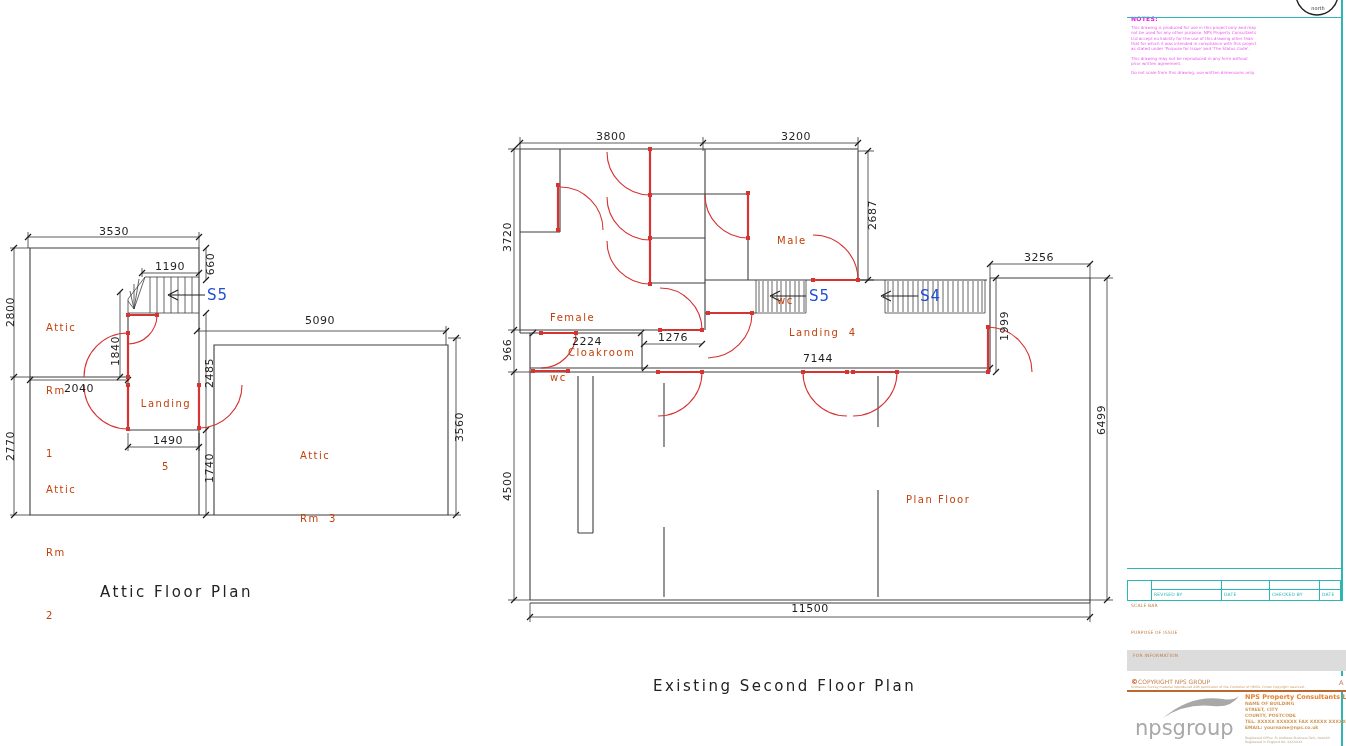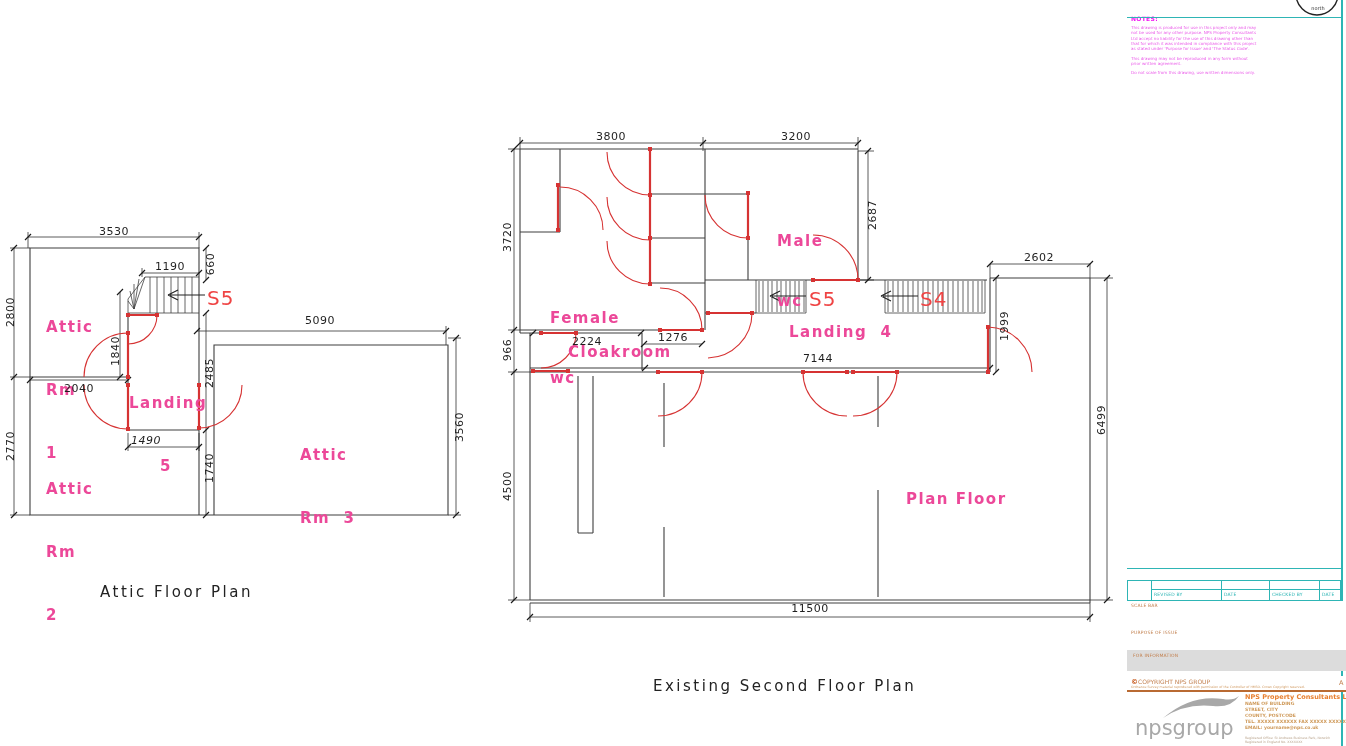--- a/index.html
+++ b/index.html
@@ -1,22 +1,22 @@
 <!DOCTYPE html>
 <html><head>
 <meta charset="utf-8">
 <style>
   html,body{margin:0;padding:0;background:#ffffff;}
   .sheet{position:relative;width:1346px;height:746px;background:#ffffff;overflow:hidden;
          font-family:"DejaVu Sans",sans-serif;}
   .sheet svg.lines{position:absolute;left:0;top:0;}
   .lbl{position:absolute;color:#2e2e2e;}
-  .room{font-size:15px;letter-spacing:1.5px;line-height:21px;white-space:pre;color:#ec4899;font-weight:bold;}
+  .room{font-size:10px;letter-spacing:1.5px;line-height:21px;white-space:pre;color:#c2410c;}
   .ptitle{font-size:15px;letter-spacing:2.5px;color:#222;white-space:pre;}
-  .stairlbl{font-size:20px;letter-spacing:1px;color:#ef4444;}
+  .stairlbl{font-size:15px;letter-spacing:1px;color:#1d4ed8;}
   .dim{position:absolute;font-size:11px;color:#1f1f1f;letter-spacing:.5px;transform:translate(-50%,-50%);white-space:nowrap;}
   .dim.rot{transform:translate(-50%,-50%) rotate(-90deg);}
   
   .teal-v{position:absolute;background:#2eb5b5;}
   .teal-h{position:absolute;background:#2eb5b5;height:1px;}
   .tb-cell{position:absolute;background:#fff;}
   .tb-lab{position:absolute;font-size:4.5px;color:#c28150;letter-spacing:.2px;white-space:nowrap;}
   .tb-lab.teal{color:#2eb5b5;}
   .gray-band{position:absolute;background:#dcdcdc;}
   .copy-row{position:absolute;font-size:6px;color:#c28150;white-space:nowrap;}
@@ -221,21 +221,21 @@
   <span class="lbl stairlbl" style="left:207px;top:286px;">S5</span>
   <span class="lbl ptitle" style="left:100px;top:583px;">Attic Floor Plan</span>
 
   <span class="dim" style="left:114px;top:231px;">3530</span>
   <span class="dim" style="left:170px;top:266px;">1190</span>
   <span class="dim rot" style="left:210px;top:264px;">660</span>
   <span class="dim rot" style="left:10px;top:312px;">2800</span>
   <span class="dim rot" style="left:10px;top:446px;">2770</span>
   <span class="dim" style="left:79px;top:388px;">2040</span>
   <span class="dim rot" style="left:115px;top:351px;">1840</span>
-  <span class="dim" style="left:146px;top:440px;font-style:italic;">1490</span>
+  <span class="dim" style="left:168px;top:440px;">1490</span>
   <span class="dim rot" style="left:209px;top:373px;">2485</span>
   <span class="dim rot" style="left:209px;top:468px;">1740</span>
   <span class="dim" style="left:320px;top:320px;">5090</span>
   <span class="dim rot" style="left:459px;top:427px;">3560</span>
 
   <div class="lbl room" style="left:550px;top:268px;line-height:20px;">
     <div>Female</div>
     <div>wc</div>
   </div>
   <div class="lbl room" style="left:777px;top:191px;line-height:20px;">
@@ -251,21 +251,21 @@
 
   <span class="dim" style="left:611px;top:136px;">3800</span>
   <span class="dim" style="left:780px;top:136px;margin-left:16px;">3200</span>
   <span class="dim rot" style="left:507px;top:237px;">3720</span>
   <span class="dim rot" style="left:507px;top:350px;">966</span>
   <span class="dim rot" style="left:507px;top:486px;">4500</span>
   <span class="dim rot" style="left:872px;top:215px;">2687</span>
   <span class="dim" style="left:587px;top:341px;">2224</span>
   <span class="dim" style="left:673px;top:337px;">1276</span>
   <span class="dim" style="left:818px;top:358px;">7144</span>
-  <span class="dim" style="left:1039px;top:257px;">2602</span>
+  <span class="dim" style="left:1039px;top:257px;">3256</span>
   <span class="dim rot" style="left:1004px;top:326px;">1999</span>
   <span class="dim rot" style="left:1101px;top:420px;">6499</span>
   <span class="dim" style="left:810px;top:608px;">11500</span>
 
   <span class="north-lbl">north</span>
 
   <div class="notes">
     <h4>NOTES:</h4>
     <p>This drawing is produced for use in this project only and may not be used for any other purpose. NPS Property Consultants Ltd accept no liability for the use of this drawing other than that for which it was intended in compliance with this project as stated under 'Purpose for Issue' and 'The Status Code'.</p>
     <p>This drawing may not be reproduced in any form without prior written agreement.</p>

